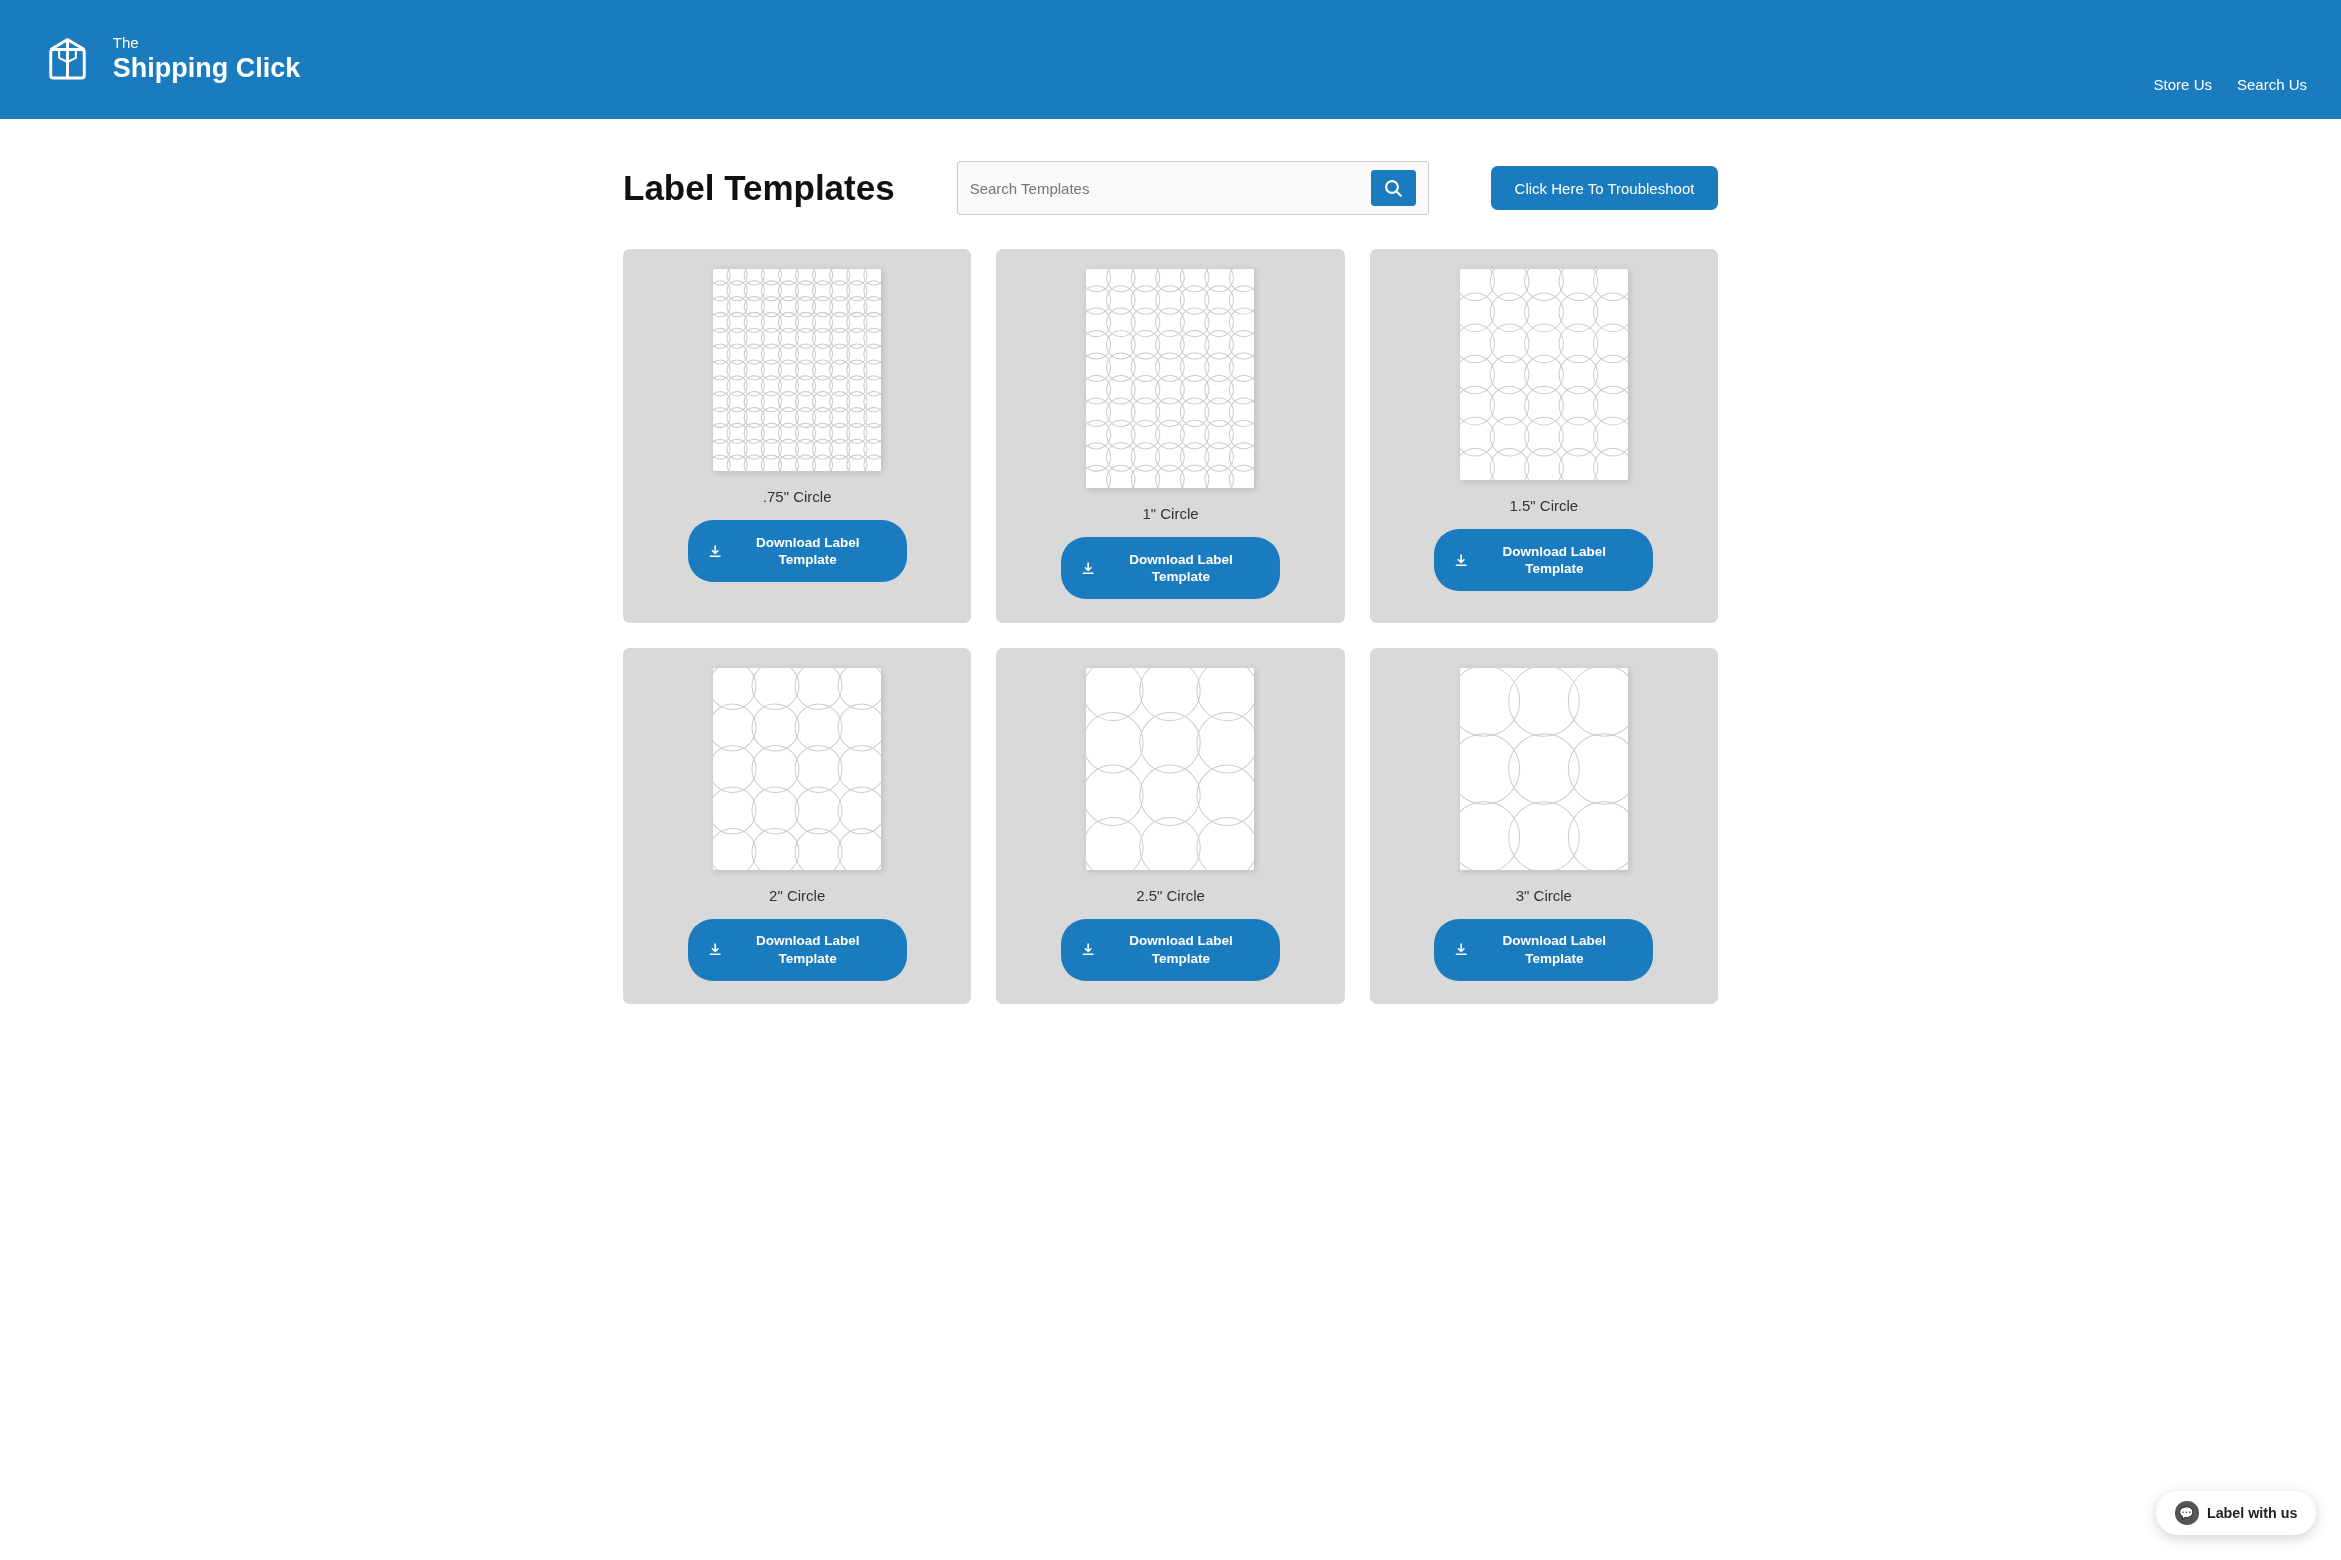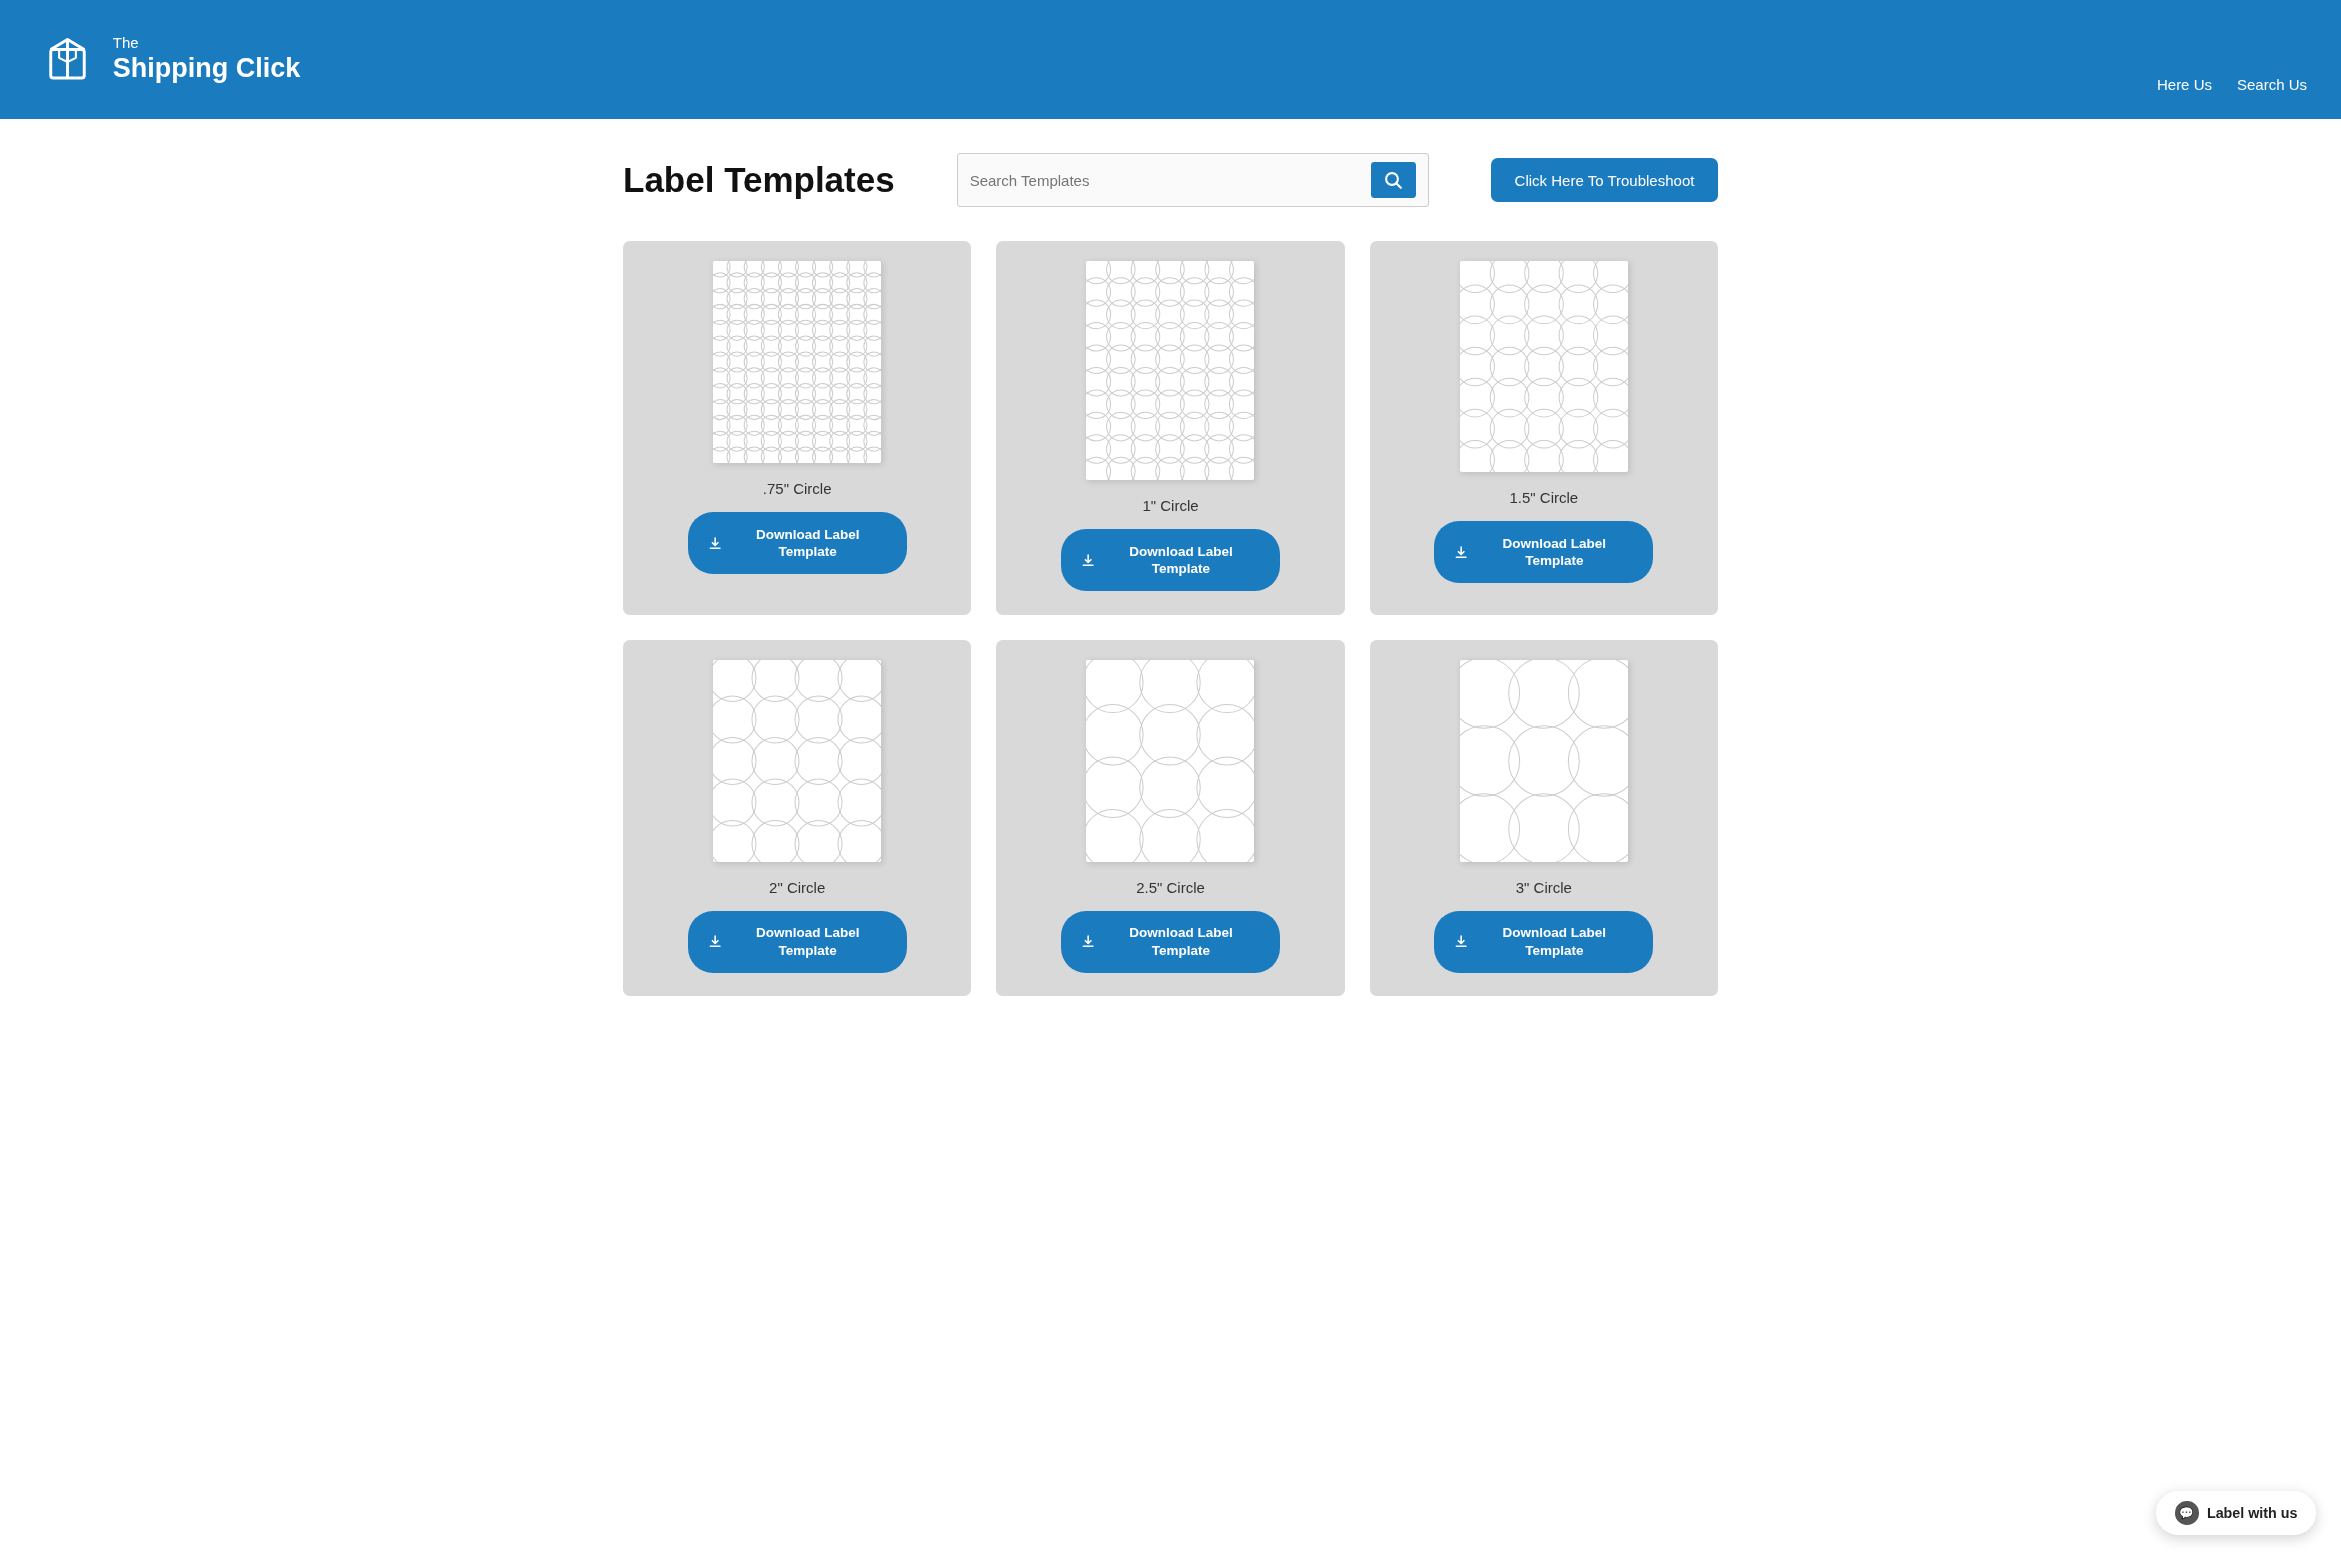--- a/index.html
+++ b/index.html
@@ -43,21 +43,21 @@
     .nav-links a {
       color: #fff;
       text-decoration: none;
       font-size: 15px;
     }
 
     
     .main {
       padding: 34px 42px 51px;
       max-width: 1179px;
-      margin: 0 auto;
+      margin: 8px auto;
     }
 
     
     .top-bar {
       display: flex;
       align-items: center;
       justify-content: space-between;
       margin-bottom: 34px;
       flex-wrap: wrap;
       gap: 17px;
@@ -211,21 +211,21 @@
       <path d="M30 28 v10 l10 5 l10-5 v-10" fill="none" stroke="#fff" stroke-width="2.5" stroke-linejoin="round"></path>
     </svg>
     <div>
       <span class="logo-text">
         <span class="the">The</span>
         <span>Shipping Click</span>
       </span>
     </div>
   </div>
   <nav class="nav-links">
-    <a href="#">Here Us</a>
+    <a href="#">Store Us</a>
     <a href="#">Search Us</a>
   </nav>
 </header>
 
 <main class="main">
   <div class="top-bar">
     <h1 class="page-title">Label Templates</h1>
 
     <div class="search-area">
       <div class="search-wrapper">

